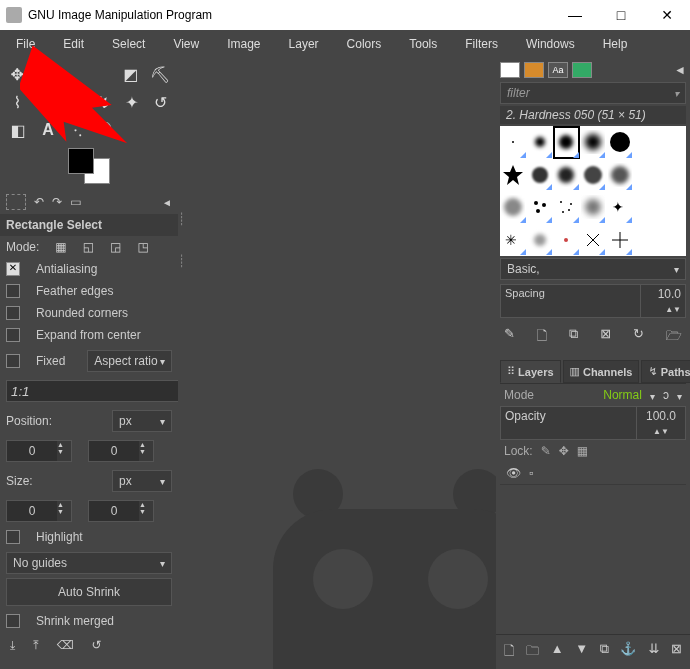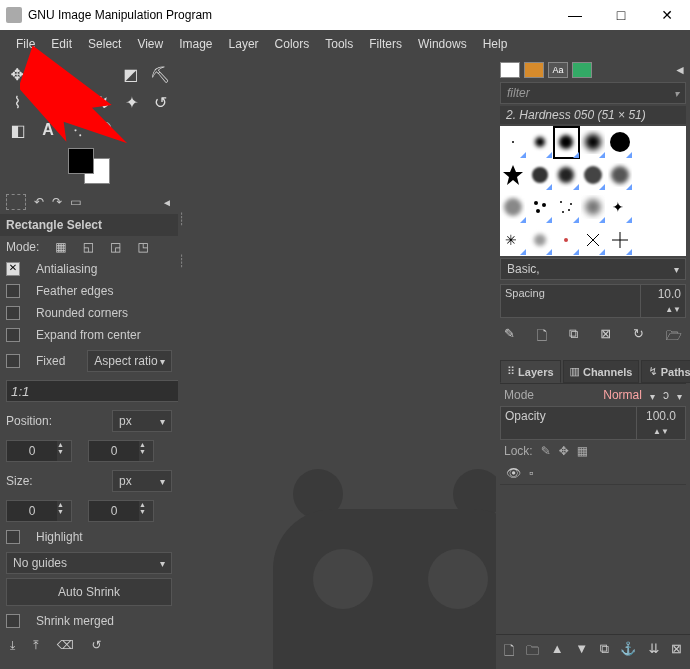--- a/index.html
+++ b/index.html
@@ -1,20 +1,20 @@
 <!DOCTYPE html>
 <html><head>
 <meta charset="utf-8">
 <style>
 html,body{margin:0;padding:0;width:690px;height:669px;background:#454545;font-family:Sans-serif;font-size:12px;color:#ccc;overflow:hidden;user-select:none}
 .titlebar{height:30px;background:#fff;color:#000;display:flex;align-items:center;padding-left:6px;position:relative}
 .titlebar .icon{width:16px;height:16px;background:#aaa;margin-right:6px;border-radius:2px}
 .titlebar .controls{position:absolute;right:0;top:0;display:flex}
 .titlebar .controls div{width:46px;height:30px;display:flex;align-items:center;justify-content:center;font-size:14px;font-family:Arial}
-.menubar{height:28px;background:#454545;display:flex;align-items:center;padding-left:8px;gap:0}
+.menubar{height:28px;background:#454545;display:flex;align-items:center;padding-left:8px;gap:12px}
 .menubar span{padding:4px 8px;color:#ddd}
 .workspace{display:flex;height:611px}
 .leftpanel{width:178px;background:#454545;display:flex;flex-direction:column}
 .toolbox{padding:6px 8px 0 8px}
 .toolrow{display:flex;gap:10px;margin-bottom:8px}
 .toolbtn{width:20px;height:20px;display:flex;align-items:center;justify-content:center;color:#ddd;font-size:16px}
 .colorswatch{width:42px;height:36px;position:relative;margin:4px 0 6px 60px}
 .colorswatch .fg{position:absolute;width:24px;height:24px;background:#000;border:1px solid #888;top:0;left:0;z-index:2}
 .colorswatch .bg{position:absolute;width:24px;height:24px;background:#fff;border:1px solid #888;bottom:0;right:0}
 .dockbar{display:flex;gap:8px;padding:4px 6px;align-items:center}
@@ -58,21 +58,21 @@
 .brushgrid .corner::after{content:"";position:absolute;right:1px;bottom:1px;border:3px solid transparent;border-right-color:#6aa0ff;border-bottom-color:#6aa0ff}
 .spacingrow{display:flex;margin:2px 4px}
 .spacingrow .bar{flex:1;background:#3a3a3a;border:1px solid #555;padding:2px 4px;font-size:11px;color:#ccc}
 .spacingrow .val{width:36px;text-align:right;background:#3a3a3a;border:1px solid #555;border-left:none;padding:2px 4px}
 .iconrow{display:flex;justify-content:space-between;padding:6px 8px;color:#ccc;font-size:13px}
 .layertabs{display:flex;margin:6px 4px 0 4px;border-bottom:1px solid #333}
 .layertabs span{padding:4px 6px;background:#3b3b3b;border:1px solid #333;margin-right:2px;font-size:11px;display:flex;gap:3px;align-items:center}
 .layertabs span.active{background:#454545;border-bottom-color:#454545}
 .moderow{display:flex;margin:4px;gap:4px;align-items:flex-end}
 .moderow .lbl{flex:1;color:#aaa;padding-left:4px}
-.moderow .val{color:#fca5a5}
+.moderow .val{color:#84cc16}
 .moderow .chev{font-size:10px;padding:0 4px}
 .oprow{display:flex;margin:0 4px}
 .oprow .lbl{flex:1;background:#3a3a3a;padding:2px 4px;border:1px solid #555}
 .oprow .val{width:40px;text-align:center;background:#3a3a3a;padding:2px 4px;border:1px solid #555;border-left:none}
 .lockrow{display:flex;gap:8px;padding:4px 8px;color:#aaa;}
 .layerarea{flex:1;margin:0 4px}
 .eyerow{display:flex;gap:8px;padding:4px 6px;border-bottom:1px solid #3a3a3a}
 
 .redarrow{position:absolute;top:40px;left:20px;z-index:50;pointer-events:none}
 

